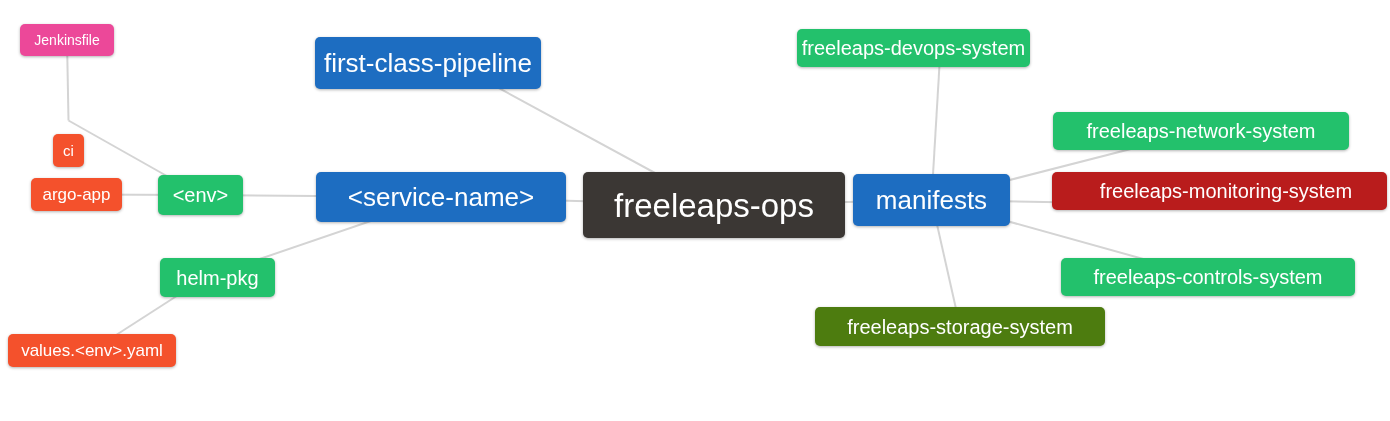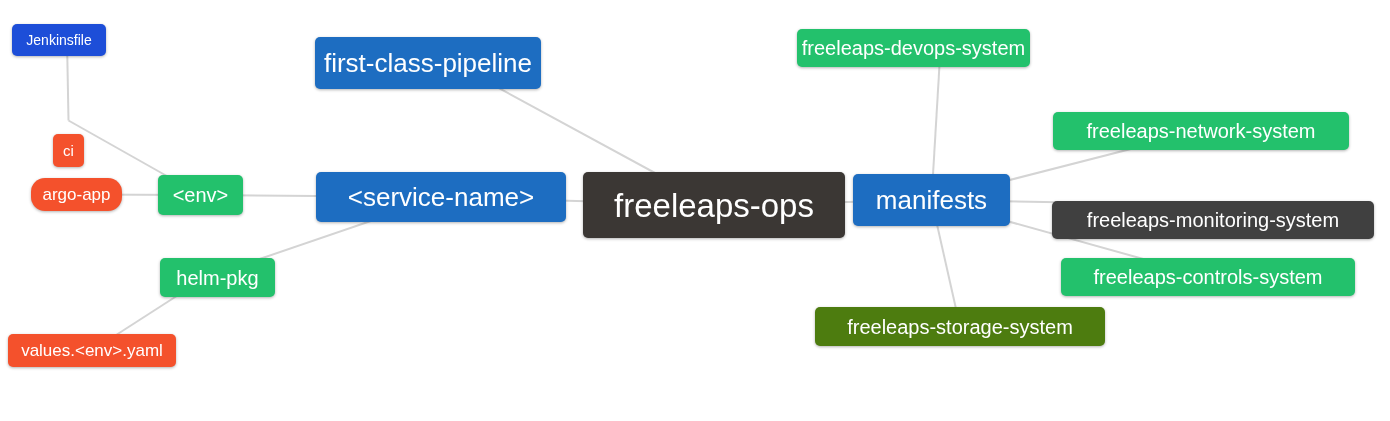--- a/index.html
+++ b/index.html
@@ -49,36 +49,36 @@
     </div>
     <div class="node" style="left: 158px; top: 175px; width: 85px; height: 40px; font-size: 20px; background: rgb(35, 193, 108);">
       <span>&lt;env&gt;</span>
     </div>
     <div class="node" style="left: 160px; top: 258px; width: 115px; height: 39px; font-size: 20px; background: rgb(35, 193, 108);">
       <span>helm-pkg</span>
     </div>
     <div class="node" style="left: 53px; top: 104px; width: 31px; height: 33px; font-size: 15px; background: rgb(244, 81, 44); margin-top: 30px;">
       <span>ci</span>
     </div>
-    <div class="node" style="left: 31px; top: 178px; width: 91px; height: 33px; font-size: 17px; background: rgb(244, 81, 44); border-radius: 14px;">
+    <div class="node" style="left: 31px; top: 178px; width: 91px; height: 33px; font-size: 17px; background: rgb(244, 81, 44);">
       <span>argo-app</span>
     </div>
     <div class="node" style="left: 8px; top: 334px; width: 168px; height: 33px; font-size: 17px; background: rgb(244, 81, 44);">
       <span>values.&lt;env&gt;.yaml</span>
     </div>
-    <div class="node" style="left: 12px; top: 24px; width: 94px; height: 32px; font-size: 14px; background: #1d4ed8;">
+    <div class="node" style="left: 20px; top: 24px; width: 94px; height: 32px; font-size: 14px; background: #ec4899;">
       <span>Jenkinsfile</span>
     </div>
     <div class="node" style="left: 797px; top: 29px; width: 233px; height: 38px; font-size: 20px; background: rgb(35, 193, 108);">
       <span>freeleaps-devops-system</span>
     </div>
     <div class="node" style="left: 1053px; top: 112px; width: 296px; height: 38px; font-size: 20px; background: rgb(35, 193, 108);">
       <span>freeleaps-network-system</span>
     </div>
-    <div class="node" style="left: 1052px; top: 201px; width: 322px; height: 38px; font-size: 20px; background: #404040;">
+    <div class="node" style="left: 1052px; top: 172px; width: 322px; height: 38px; font-size: 20px; background: #b91c1c; padding-left: 13px;">
       <span>freeleaps-monitoring-system</span>
     </div>
     <div class="node" style="left: 1061px; top: 258px; width: 294px; height: 38px; font-size: 20px; background: rgb(35, 193, 108);">
       <span>freeleaps-controls-system</span>
     </div>
     <div class="node" style="left: 815px; top: 307px; width: 290px; height: 39px; font-size: 20px; background: #4d7c0f;">
       <span>freeleaps-storage-system</span>
     </div>
   </div>
 

